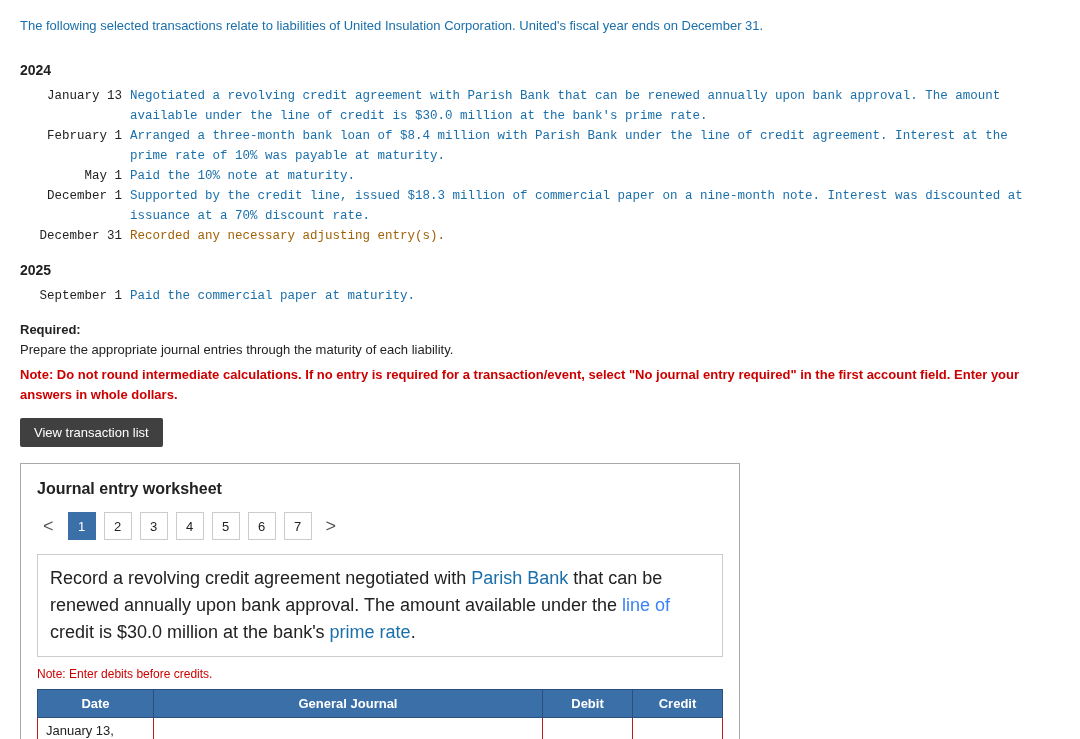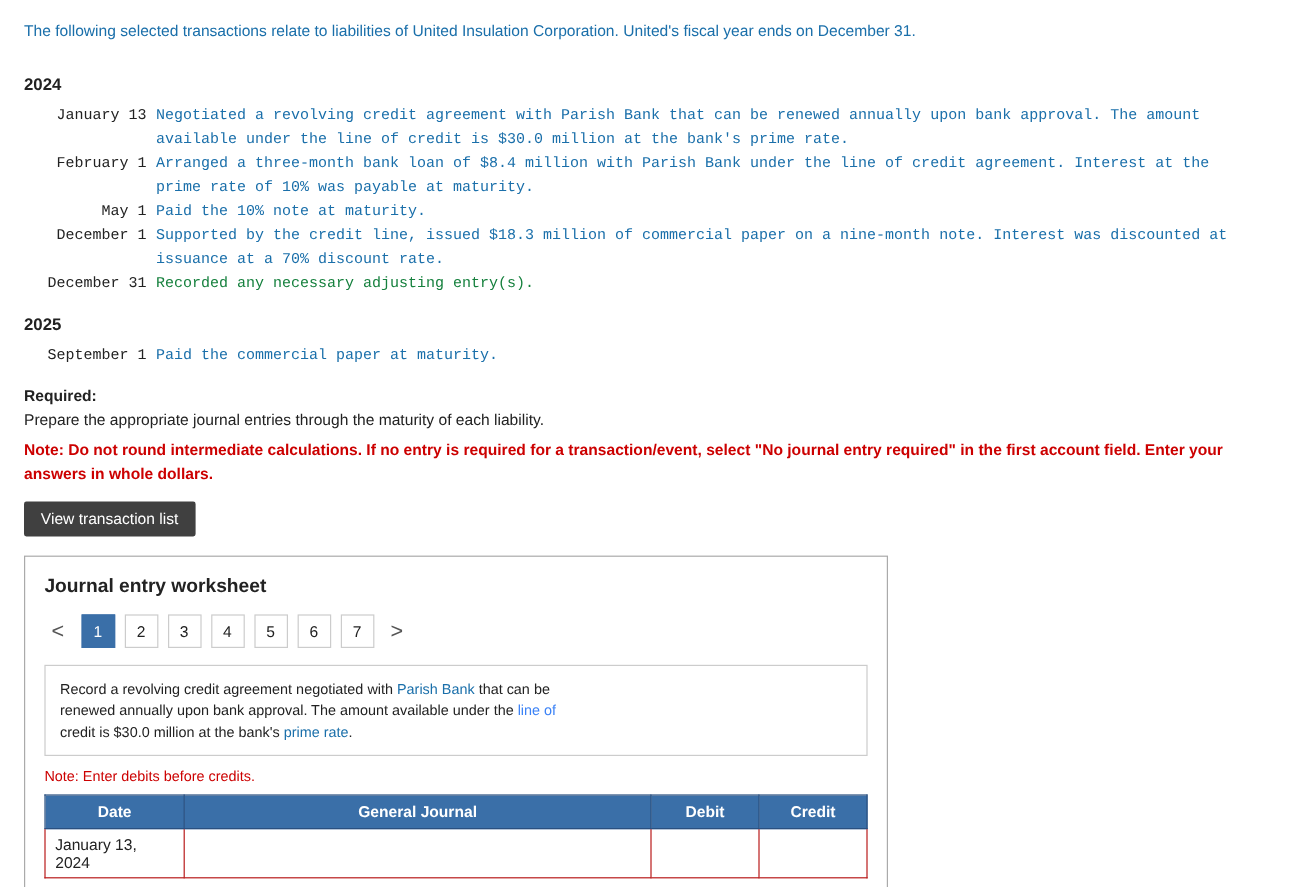--- a/index.html
+++ b/index.html
@@ -39,21 +39,21 @@
       min-width: 110px;
       text-align: right;
       padding-right: 8px;
       color: #222;
     }
     .transactions-table .tx-desc {
       flex: 1;
       color: #1a6faa;
     }
     .transactions-table .tx-desc.black {
-      color: #15803d;
+      color: #a16207;
     }
     .transactions-table .tx-cont {
       display: flex;
     }
     .transactions-table .tx-cont .tx-indent {
       min-width: 110px;
     }
     .transactions-table .tx-cont .tx-desc {
       flex: 1;
       color: #1a6faa;
@@ -129,21 +129,21 @@
     }
     .tab-num.active {
       background: #3a6fa8;
       color: #fff;
       border-color: #3a6fa8;
     }
 
     .description-box {
       border: 1px solid #ccc;
       padding: 10px 12px;
-      font-size: 12px;
+      font-size: 18px;
       line-height: 1.5;
       color: #222;
       margin-bottom: 10px;
       background: #fff;
     }
 
     .note-debits {
       color: #cc0000;
       font-size: 12px;
       margin-bottom: 8px;

